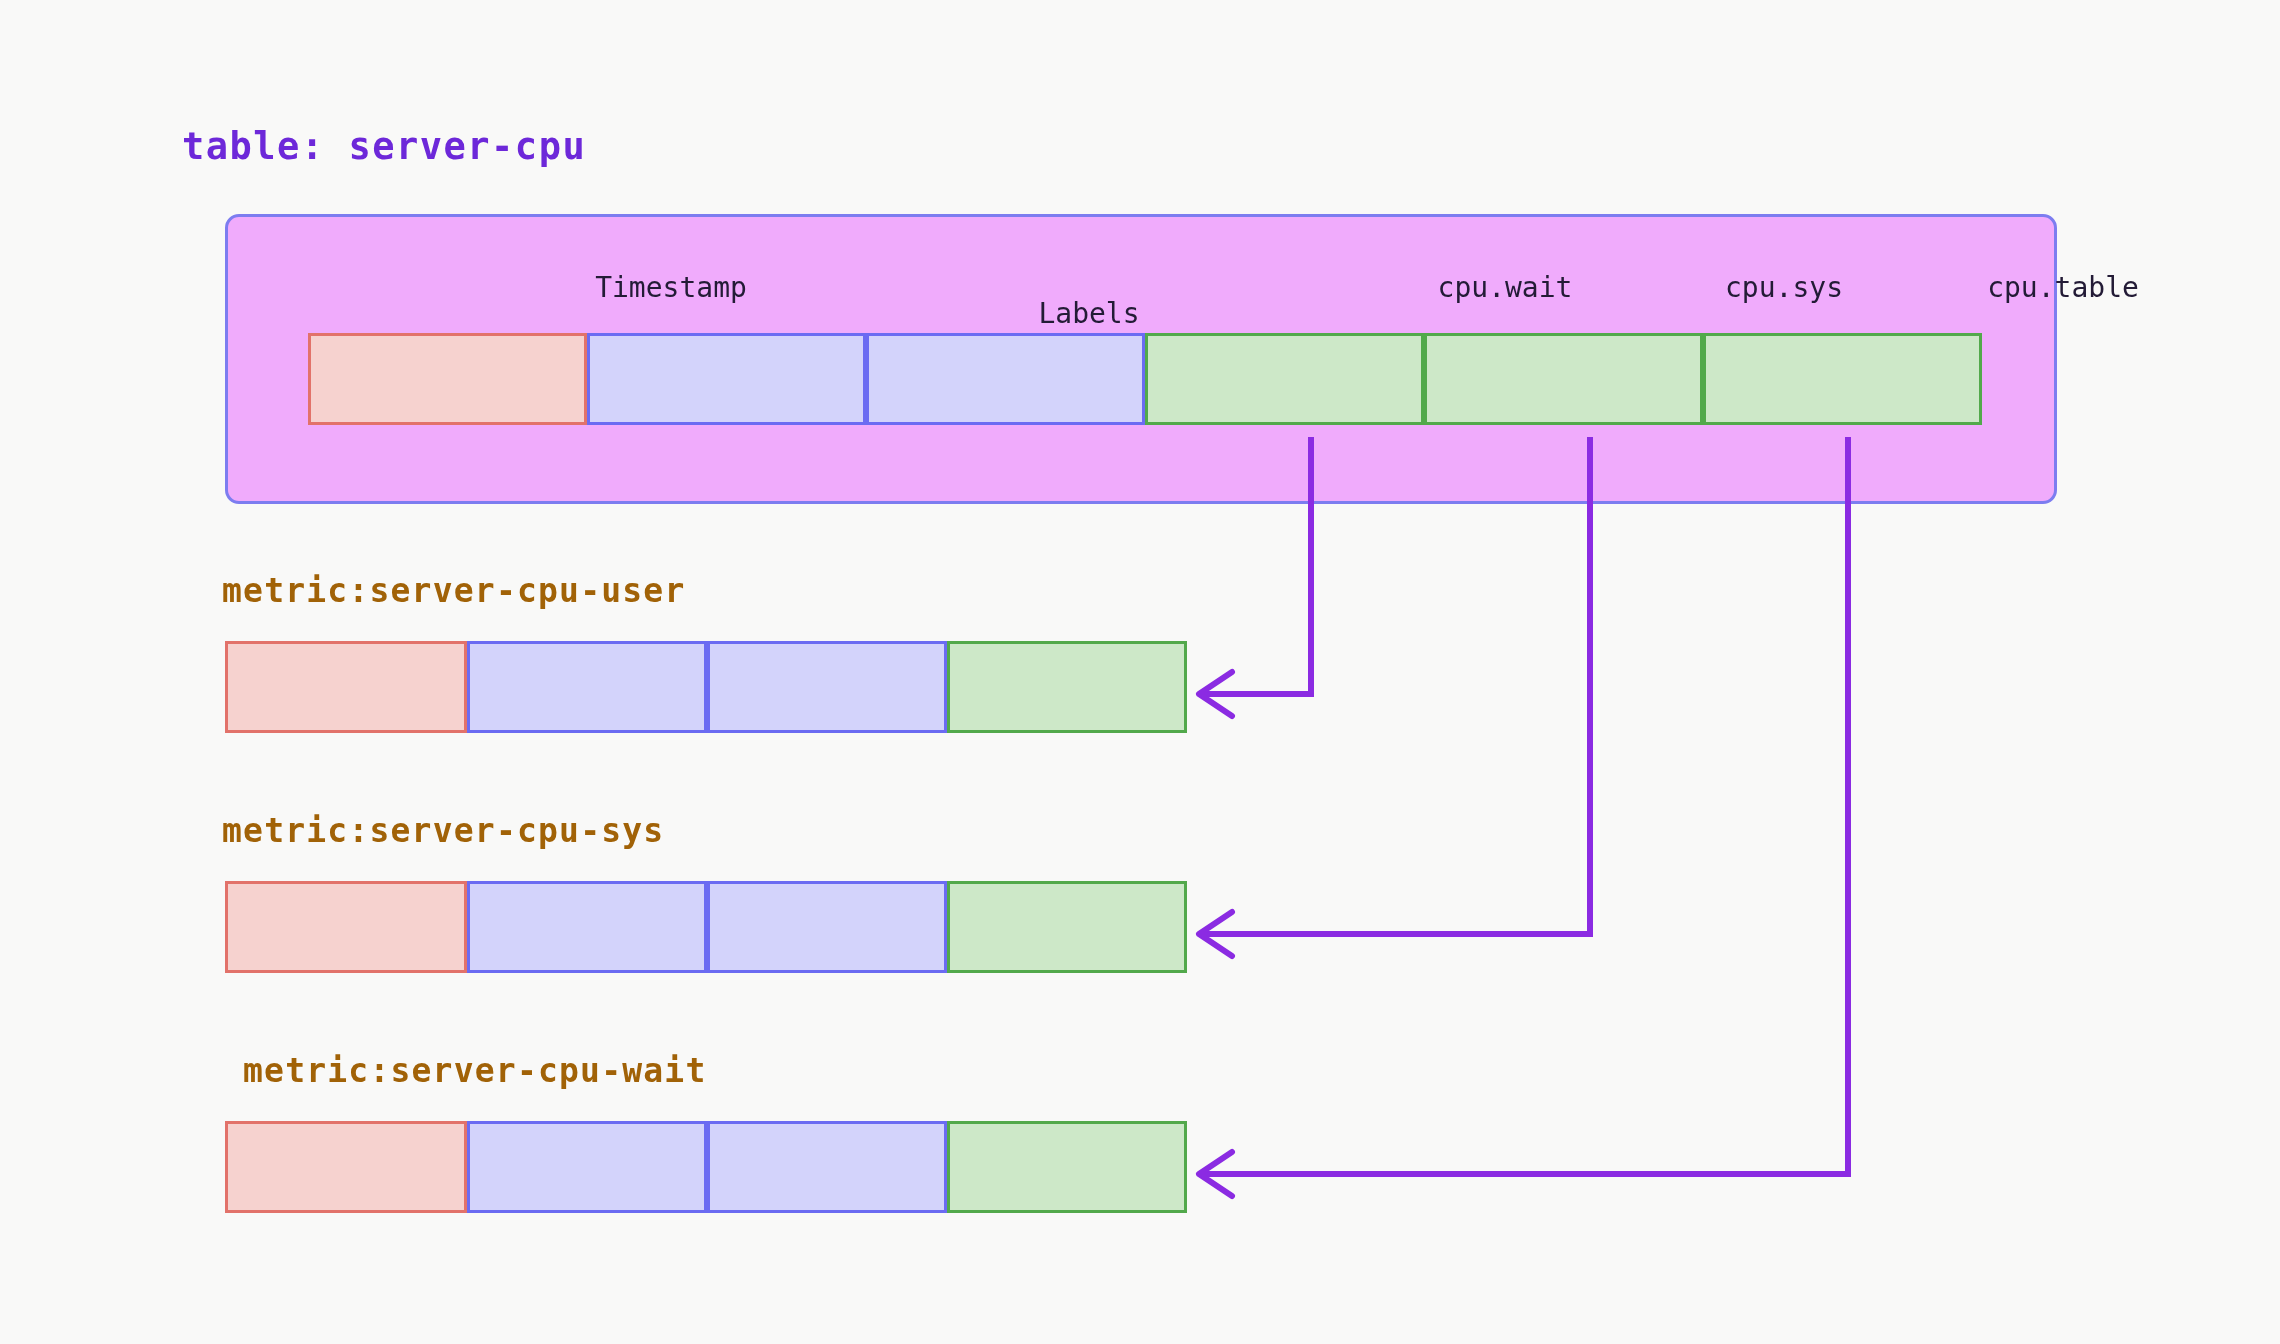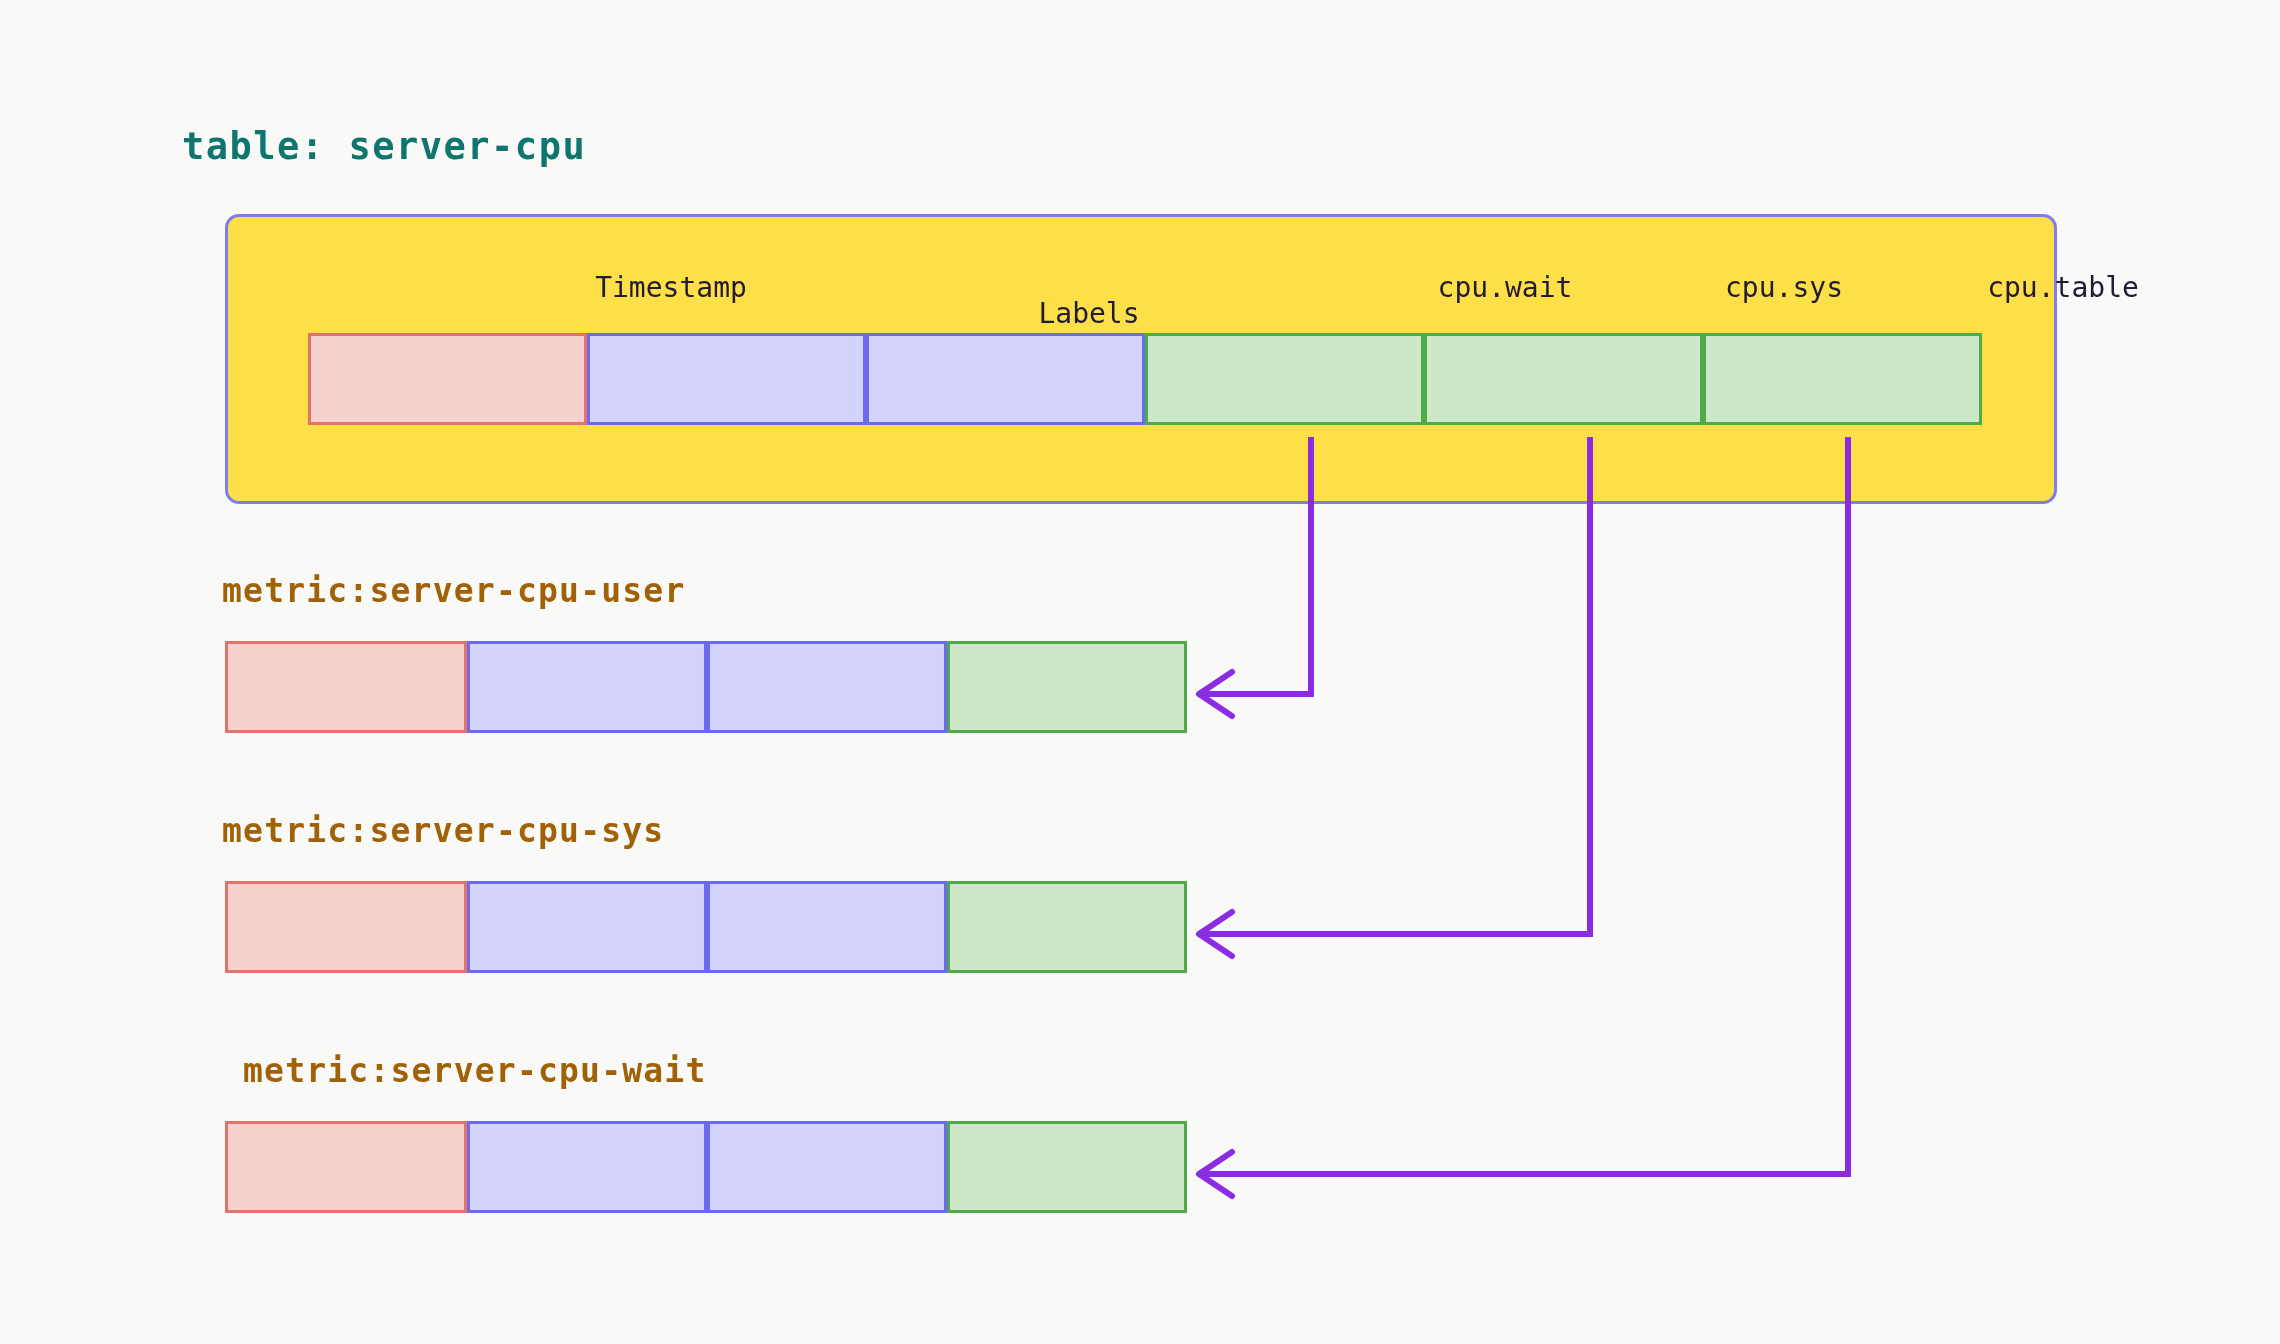--- a/index.html
+++ b/index.html
@@ -34,41 +34,41 @@
   }
 
   
   .table-title {
     position: absolute;
     left: 182px;
     top: 125px;
     font-size: 37px;
     font-weight: bold;
     letter-spacing: 1.5px;
-    color: #0f766e;
+    color: #6d28d9;
     white-space: nowrap;
   }
 
   .metric-title {
     position: absolute;
     font-size: 33px;
     font-weight: bold;
     letter-spacing: 1.2px;
     color: #a16207;
     white-space: nowrap;
   }
 
   
   .table-card {
     position: absolute;
     left: 225px;
     top: 214px;
     width: 1832px;
     height: 290px;
-    background: #fde047;
+    background: #f0abfc;
     border: 3px solid #7d7df0;
     border-radius: 14px;
   }
 
   
   .header-row {
     position: absolute;
     left: 0;
     top: 54px;
     width: 100%;

